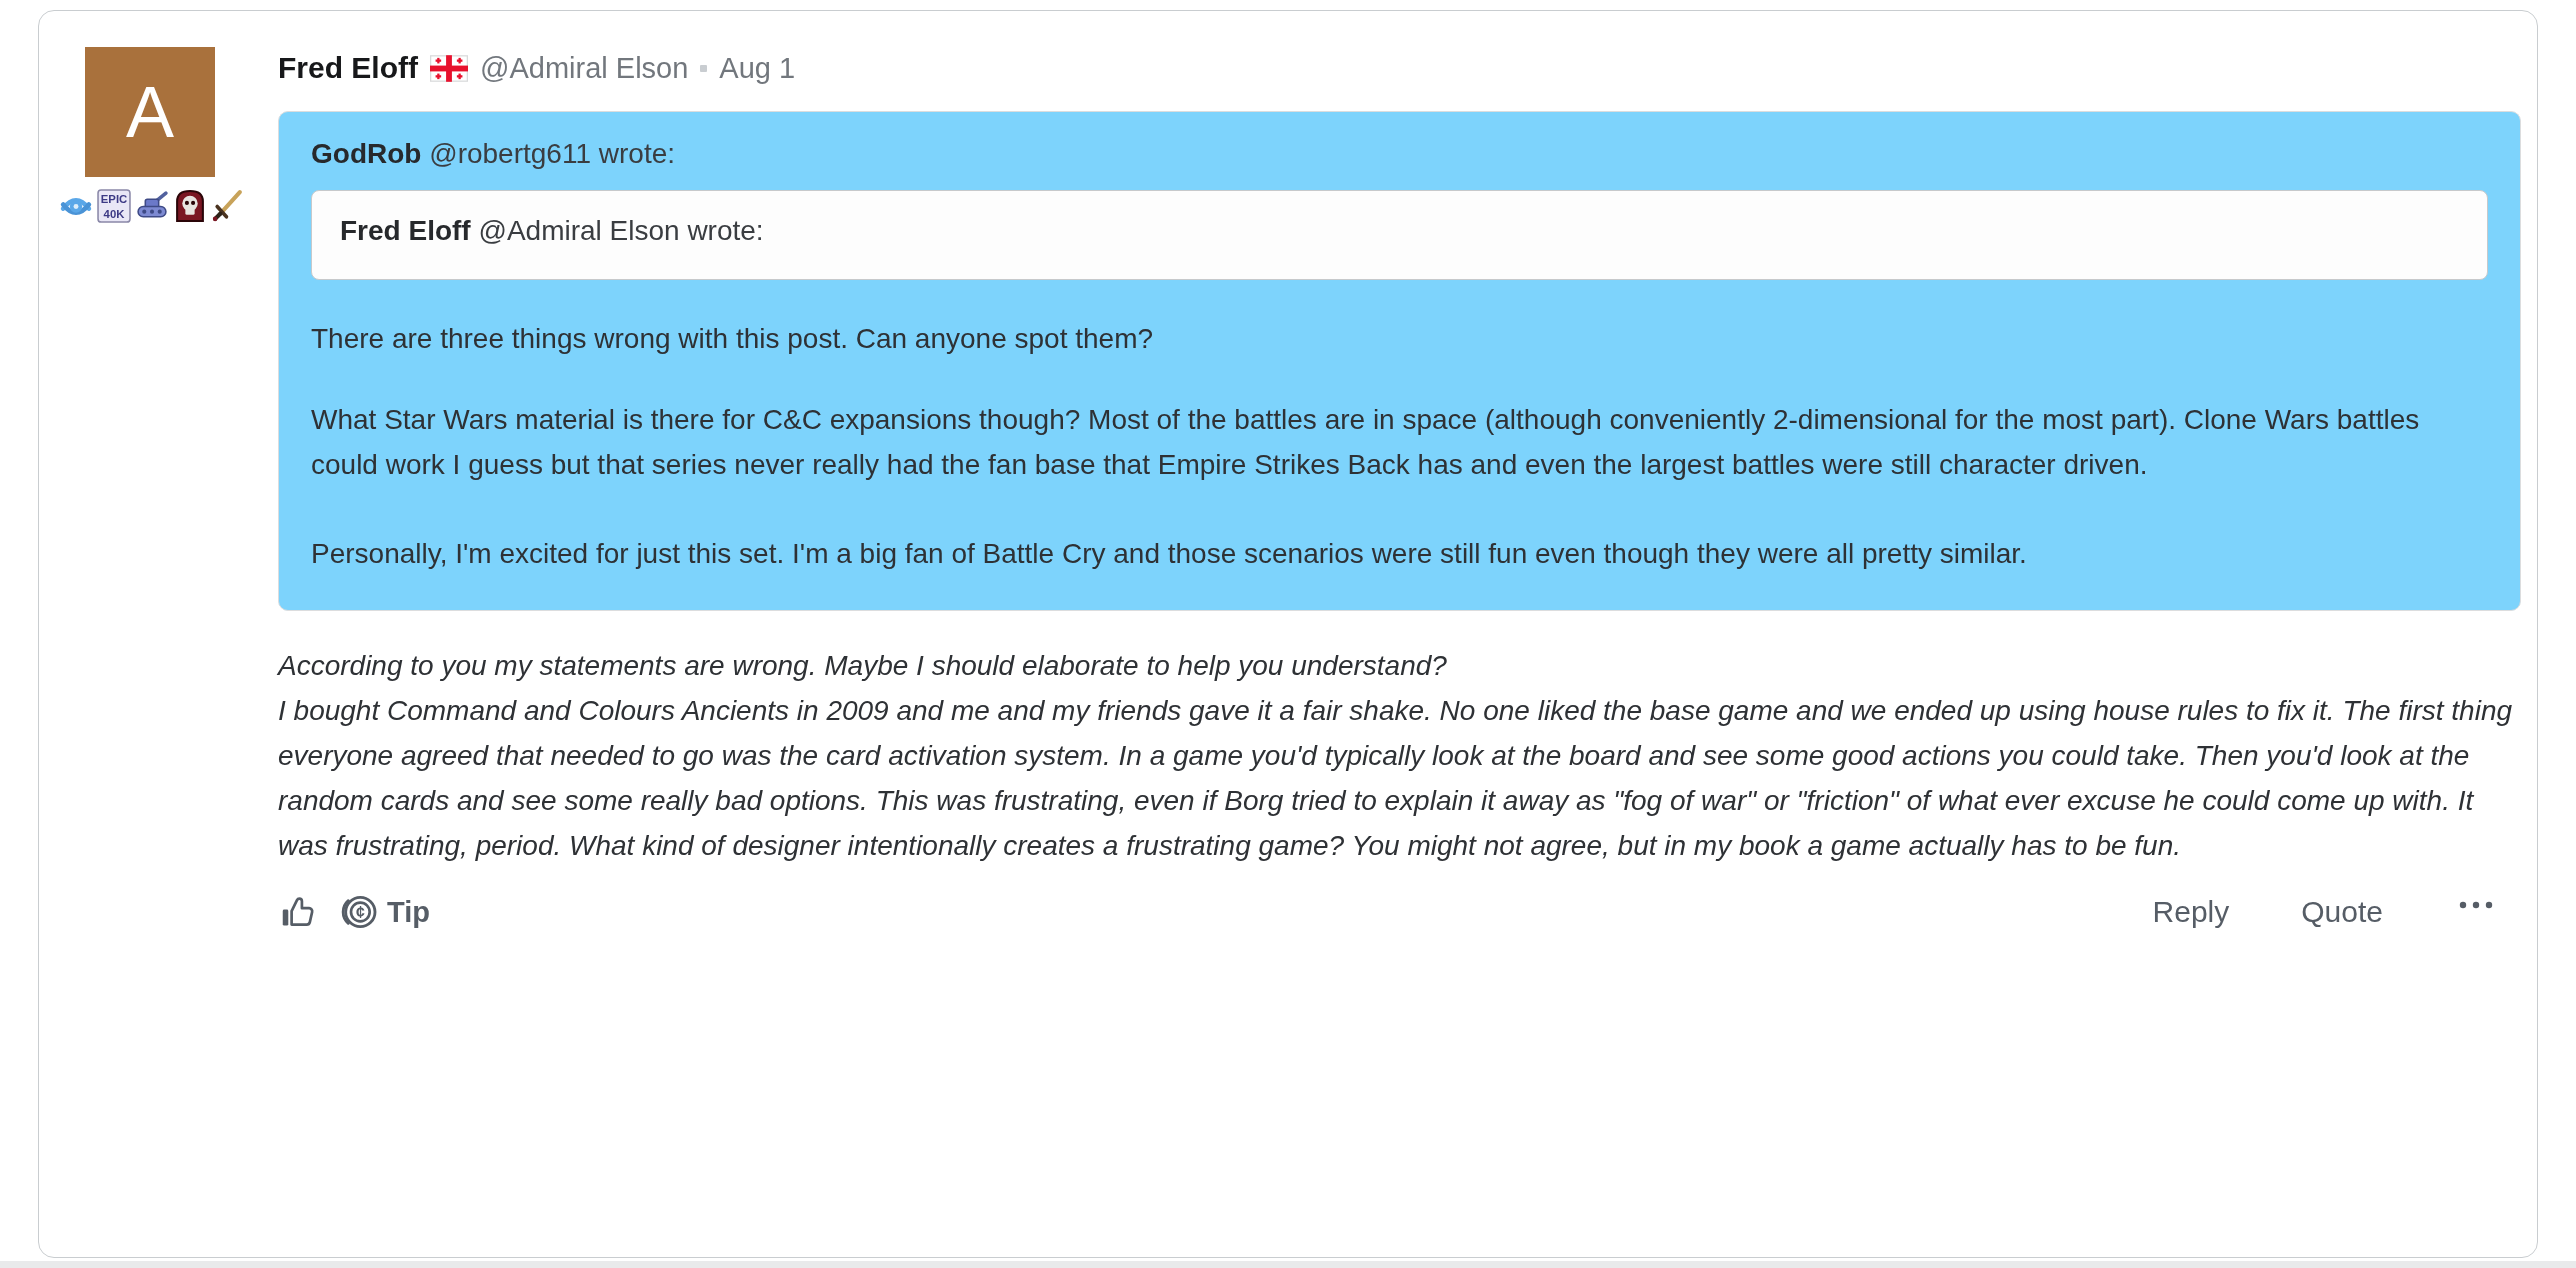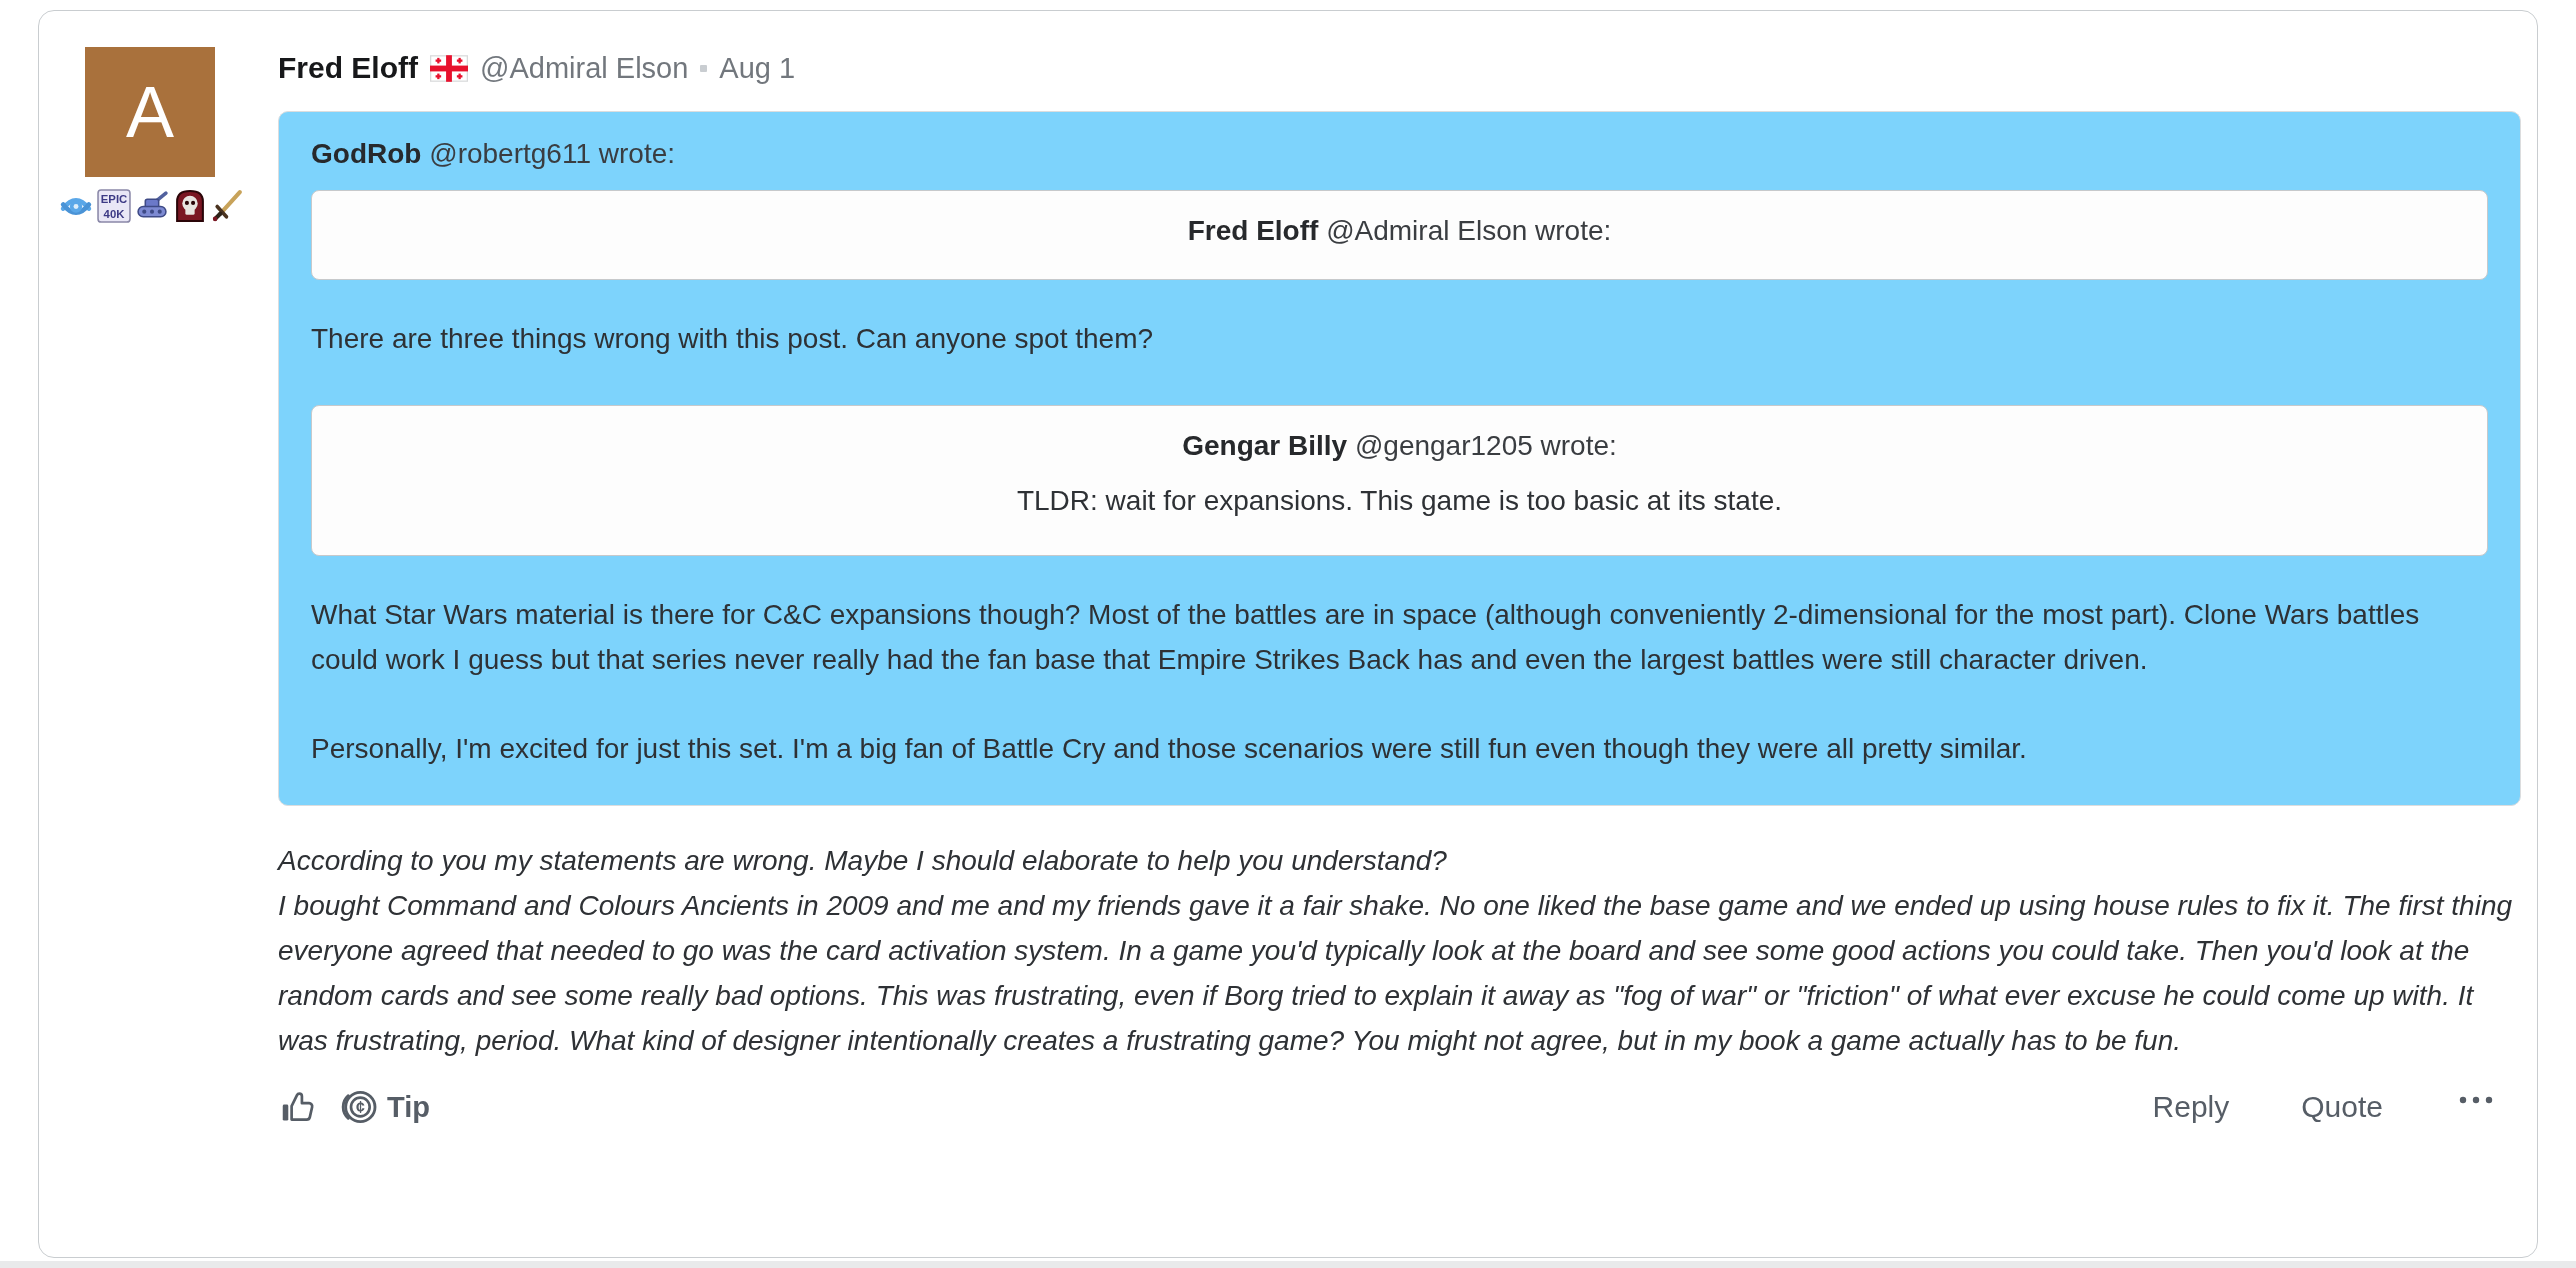--- a/index.html
+++ b/index.html
@@ -65,21 +65,20 @@
   .attribution { font-size: 28px; color: #27292c; }
   .q-name { font-weight: 700; cursor: pointer; }
   .q-rest { font-weight: 400; color: #3a3d41; }
 
   .inner-quote {
     background: #fdfdfd;
     border: 1px solid #c7c9cb;
     border-radius: 8px;
     padding: 24px 28px 32px 28px;
     margin-top: 20px;
-    text-align: center;
   }
   .inner-quote p { margin: 16px 0 0 0; font-size: 28px; line-height: 45px; color: #2e3135; }
 
   .q-para { margin: 36px 0 0 0; font-size: 28px; line-height: 45px; color: #2e3135; }
   .mt-lg { margin-top: 44px; }
 
   .post-body { margin-top: 32px; font-size: 28px; line-height: 45px; color: #2e3135; font-style: italic; }
   .post-body p { margin: 0; }
 
   .post-footer { display: flex; align-items: center; margin-top: 24px; color: #565d66; }
@@ -171,27 +170,20 @@
 
         <div class="inner-quote">
           <div class="attribution">
             <span class="q-name">Fred Eloff</span>
             <span class="q-rest">@Admiral Elson wrote:</span>
           </div>
         </div>
 
         <p class="q-para">There are three things wrong with this post. Can anyone spot them?</p>
 
-        <div class="inner-quote mt-lg">
-          <div class="attribution">
-            <span class="q-name">Gengar Billy</span>
-            <span class="q-rest">@gengar1205 wrote:</span>
-          </div>
-          <p>TLDR: wait for expansions. This game is too basic at its state.</p>
-        </div>
 
         <p class="q-para">What Star Wars material is there for C&amp;C expansions though? Most of the battles are in space (although conveniently 2-dimensional for the most part). Clone Wars battles could work I guess but that series never really had the fan base that Empire Strikes Back has and even the largest battles were still character driven.</p>
         <p class="q-para mt-lg">Personally, I'm excited for just this set. I'm a big fan of Battle Cry and those scenarios were still fun even though they were all pretty similar.</p>
       </div>
 
       <div class="post-body">
         <p>According to you my statements are wrong. Maybe I should elaborate to help you understand?</p>
         <p>I bought Command and Colours Ancients in 2009 and me and my friends gave it a fair shake. No one liked the base game and we ended up using house rules to fix it. The first thing everyone agreed that needed to go was the card activation system. In a game you'd typically look at the board and see some good actions you could take. Then you'd look at the random cards and see some really bad options. This was frustrating, even if Borg tried to explain it away as "fog of war" or "friction" of what ever excuse he could come up with. It was frustrating, period. What kind of designer intentionally creates a frustrating game? You might not agree, but in my book a game actually has to be fun.</p>
       </div>
 

